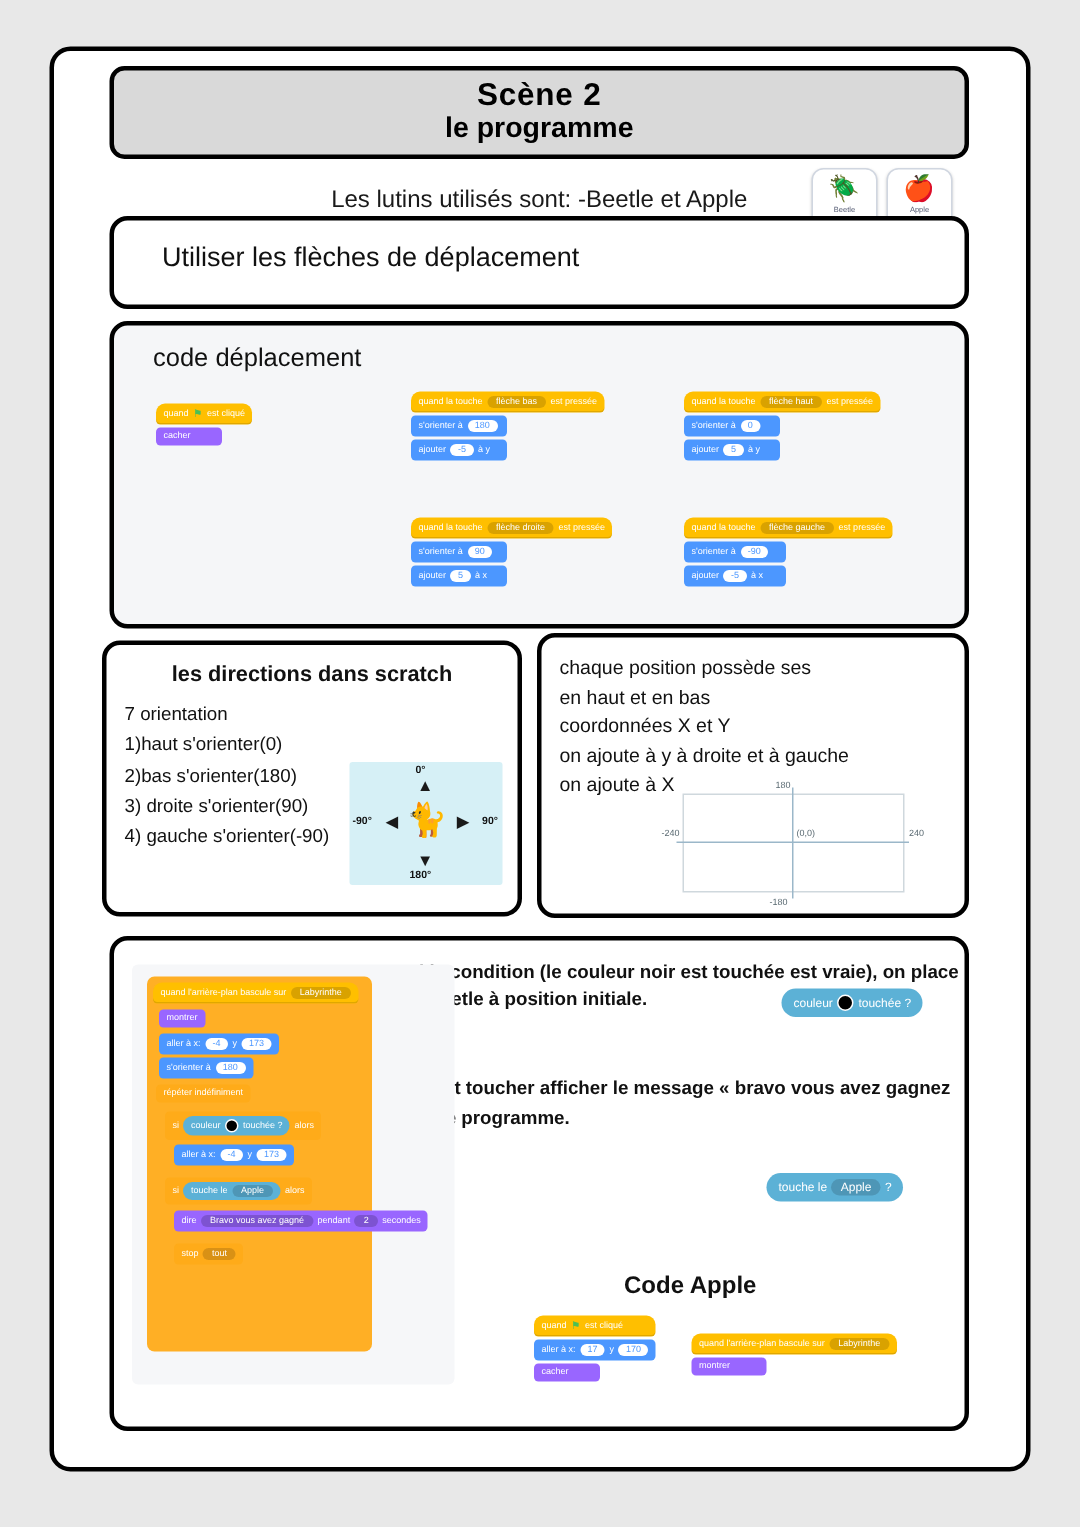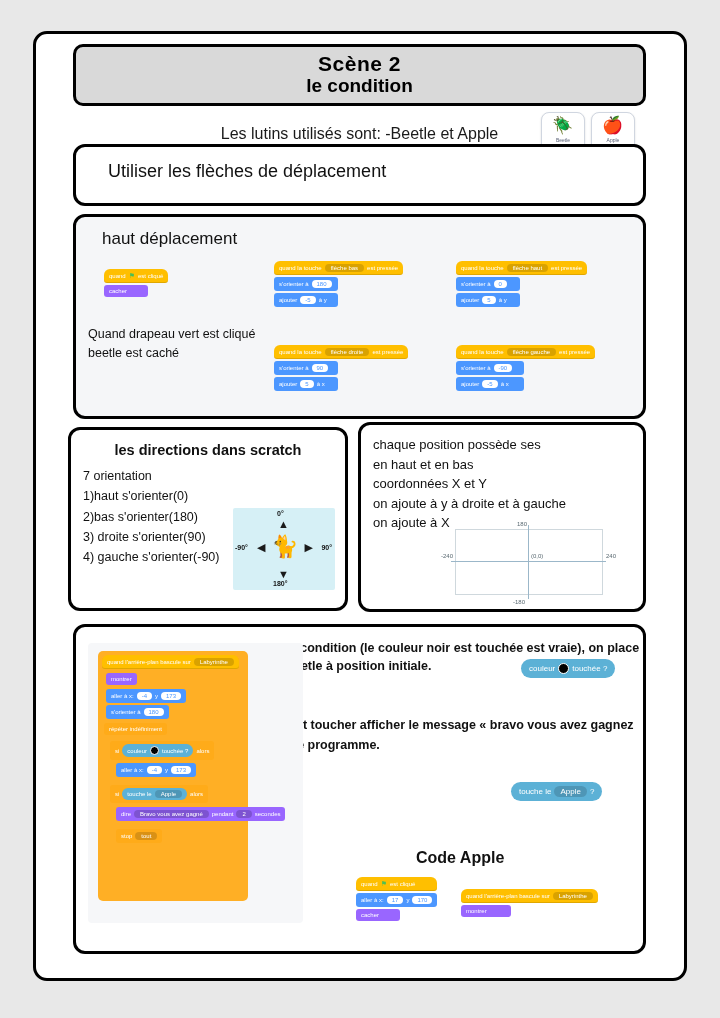--- a/index.html
+++ b/index.html
@@ -365,21 +365,21 @@
     border-radius: 5px;
   }
 </style>
 </head>
 <body>
 
 <div class="page">
 
   <div class="card title-card">
     <div class="title-line1">Scène 2</div>
-    <div class="title-line2">le condition</div>
+    <div class="title-line2">le programme</div>
   </div>
 
   <div class="sprites-line">
     <span class="sprites-text">Les lutins utilisés sont: -Beetle et Apple</span>
   </div>
   <div class="sprite-badges">
     <div class="sprite-badge">
       <span class="glyph">🪲</span>
       <span class="cap">Beetle</span>
     </div>
@@ -387,22 +387,21 @@
       <span class="glyph">🍎</span>
       <span class="cap">Apple</span>
     </div>
   </div>
 
   <div class="card sec-move">
     <p>Utiliser les flèches de déplacement</p>
   </div>
 
   <div class="card sec-code">
-    <div class="sec-code-title">haut déplacement</div>
-    <div class="sec-code-desc">Quand drapeau vert  est cliqué beetle est caché</div>
+    <div class="sec-code-title">code déplacement</div>
 
     <div class="script" style="left:28px; top:52px;">
       <div class="blk hat" style="position:relative;">
         <span>quand</span>
         <span class="flag">⚑</span>
         <span>est cliqué</span>
       </div>
       <div class="blk blk-looks" style="position:relative; margin-top:2px; width:34px;">
         <span>cacher</span>
       </div>

